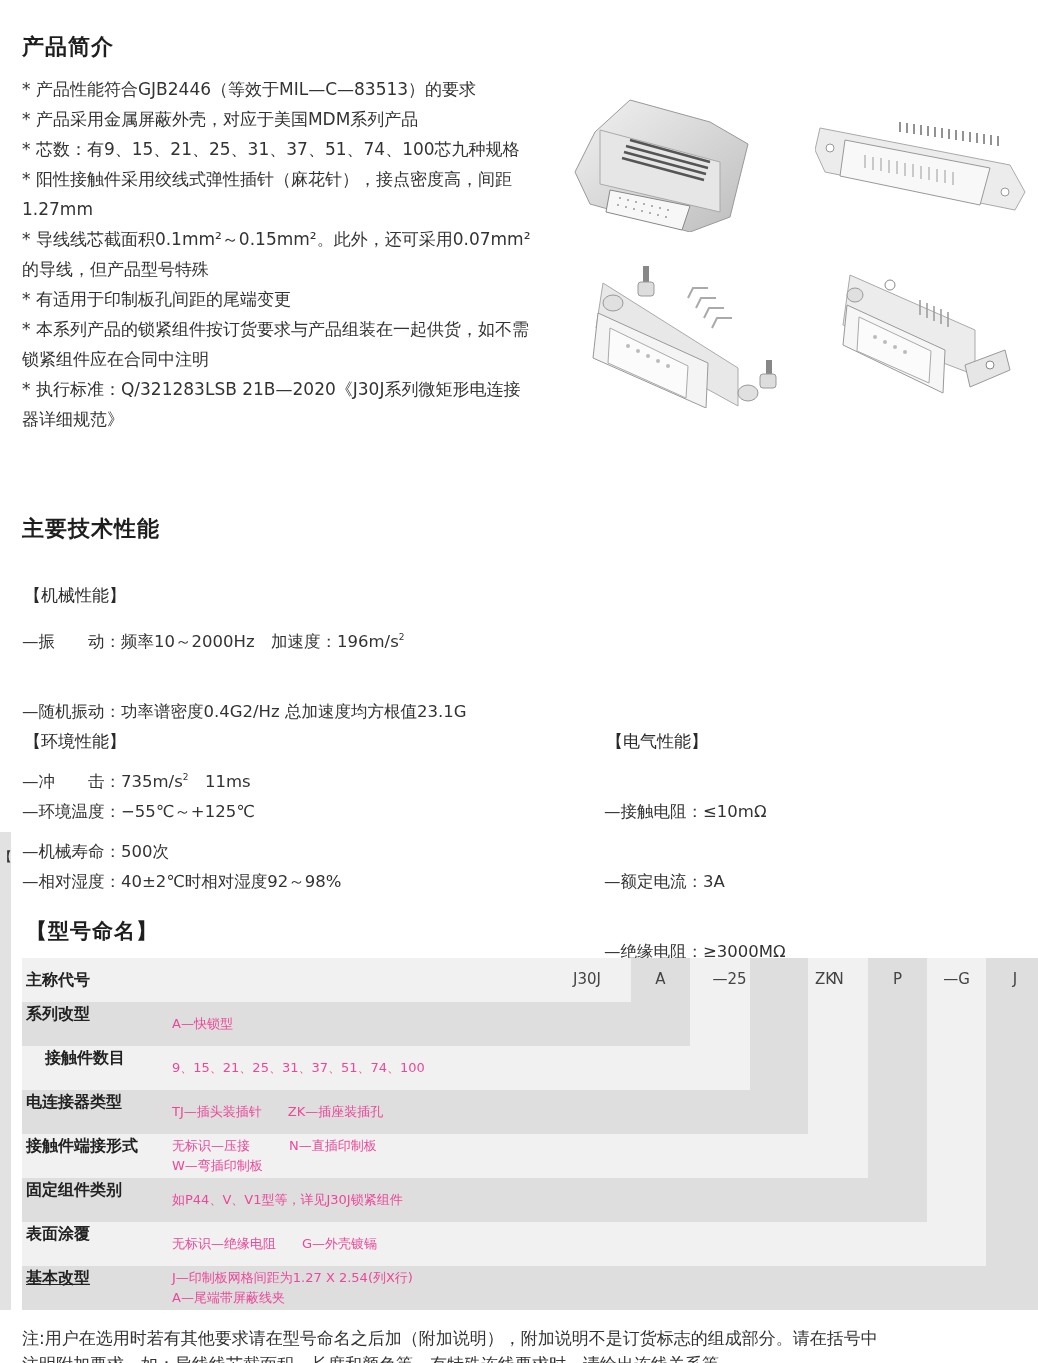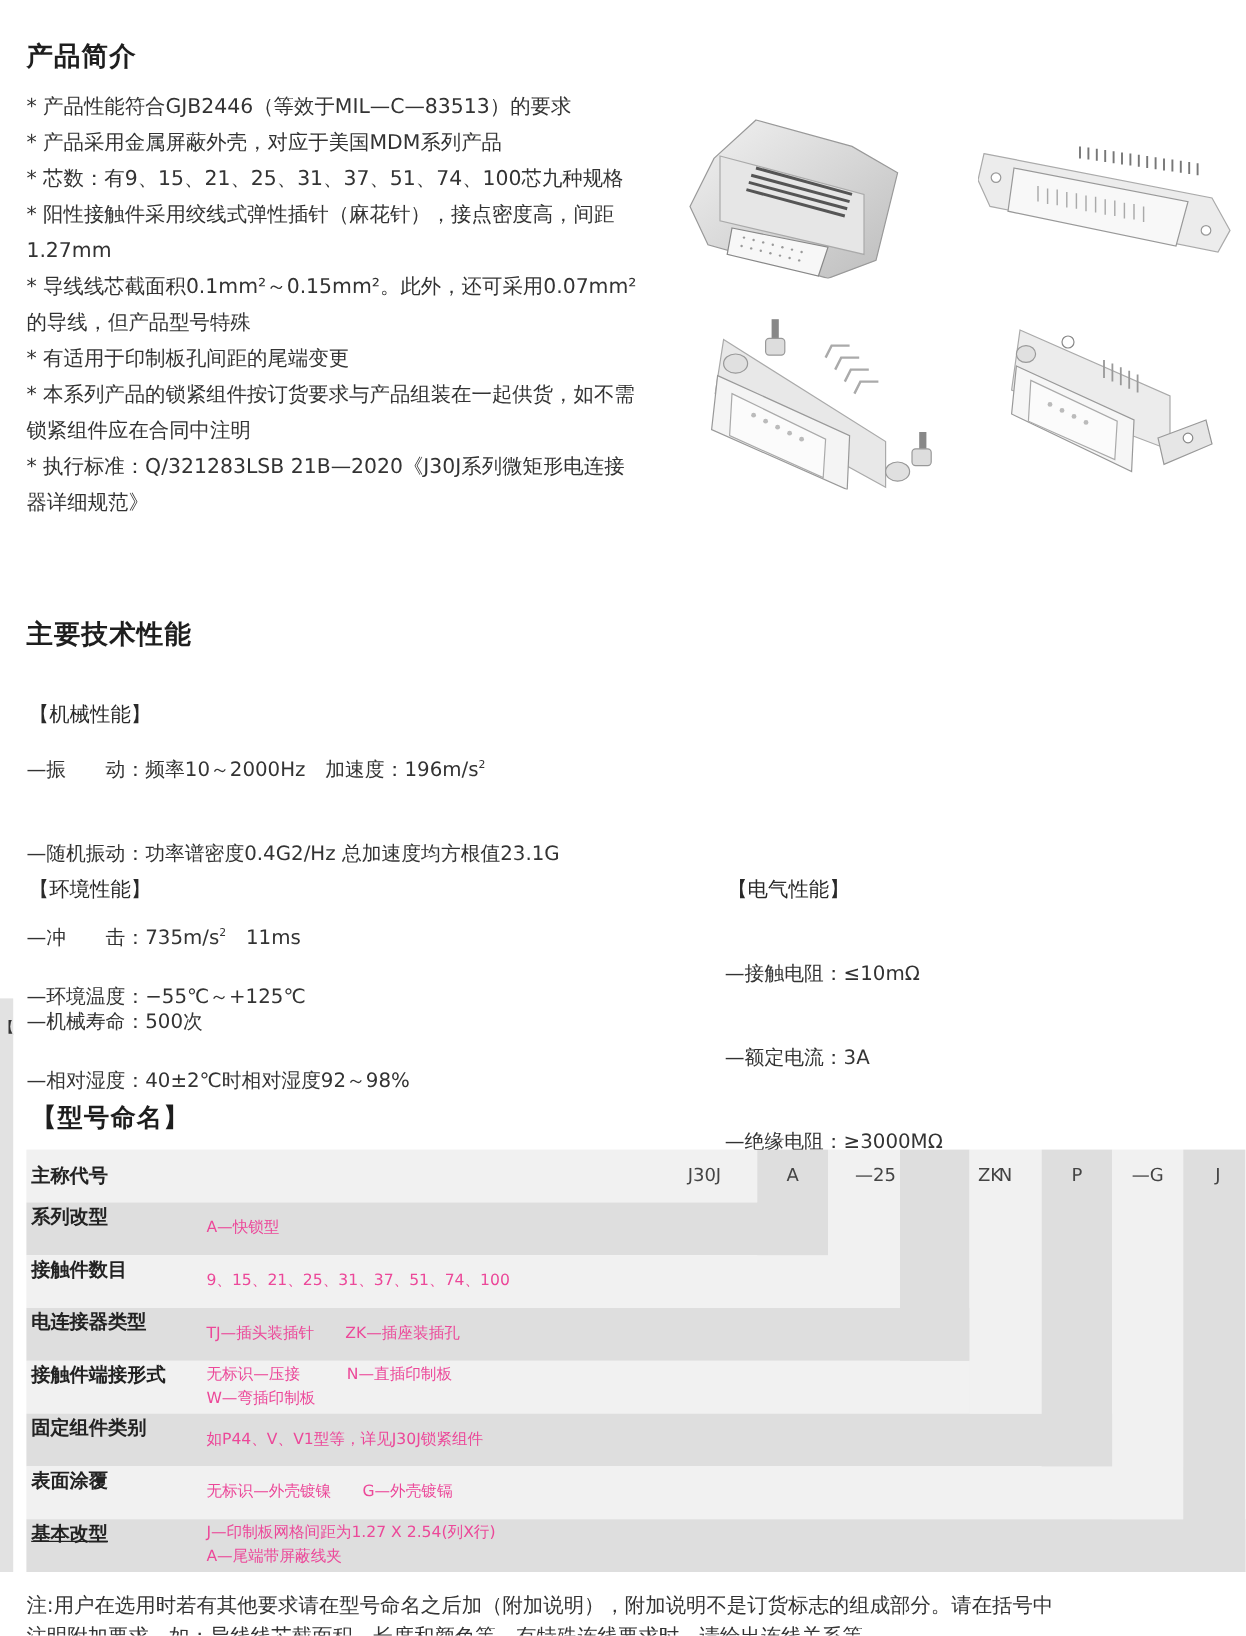--- a/index.html
+++ b/index.html
@@ -181,21 +181,21 @@
   </div>
   <div>
     <span>—冲　　击：</span><span>735m/s</span><sup>2</sup><span>　11ms</span>
   </div>
   <div>
     <span>—机械寿命：</span><span>500次</span>
   </div>
 </div>
 
 <div class="abs subhead" style="left:24px;top:730px;">【环境性能】</div>
-<div class="abs spec" style="left:22px;top:776px;">
+<div class="abs spec" style="left:22px;top:757px;">
   <div>
     <span>—环境温度：</span><span>−55℃～+125℃</span>
   </div>
   <div>
     <span>—相对湿度：</span><span>40±2℃时相对湿度92～98%</span>
   </div>
 </div>
 
 <div class="abs subhead" style="left:606px;top:730px;">【电气性能】</div>
 <div class="abs spec" style="left:604px;top:757px;">
@@ -242,34 +242,34 @@
   <div class="code" style="left:609px;width:59px;">A</div>
   <div class="code" style="left:668px;width:79px;">—25</div>
   <div class="code" style="left:728px;width:58px;padding-left:46px;">ZK</div>
   <div class="code" style="left:786px;width:60px;">N</div>
   <div class="code" style="left:846px;width:59px;">P</div>
   <div class="code" style="left:905px;width:59px;">—G</div>
   <div class="code" style="left:964px;width:58px;">J</div>
 
   <div class="rlabel" style="top:12px;">主称代号</div>
   <div class="rlabel" style="top:46px;">系列改型</div>
-  <div class="rlabel" style="top:90px;">接触件数目</div>
+  <div class="rlabel" style="top:90px;margin-left:19px;">接触件数目</div>
   <div class="rlabel" style="top:134px;">电连接器类型</div>
   <div class="rlabel" style="top:178px;">接触件端接形式</div>
   <div class="rlabel" style="top:222px;">固定组件类别</div>
   <div class="rlabel" style="top:266px;">表面涂覆</div>
   <div class="rlabel" style="top:310px;text-decoration:underline;">基本改型</div>
 
   <div class="rval" style="top:56px;">A—快锁型</div>
   <div class="rval" style="top:100px;">9、15、21、25、31、37、51、74、100</div>
   <div class="rval" style="top:144px;">TJ—插头装插针　　ZK—插座装插孔</div>
   <div class="rval" style="top:178px;">无标识—压接　　　N—直插印制板</div>
   <div class="rval" style="top:198px;">W—弯插印制板</div>
   <div class="rval" style="top:232px;">如P44、V、V1型等，详见J30J锁紧组件</div>
-  <div class="rval" style="top:276px;">无标识—外壳镀镍　　G—外壳镀镉</div>
+  <div class="rval" style="top:276px;">无标识—绝缘电阻　　G—外壳镀镉</div>
   <div class="rval" style="top:310px;">J—印制板网格间距为1.27 X 2.54(列X行)</div>
   <div class="rval" style="top:330px;">A—尾端带屏蔽线夹</div>
 </div>
 
 <div class="abs note">
   <div>注:用户在选用时若有其他要求请在型号命名之后加（附加说明），附加说明不是订货标志的组成部分。请在括号中</div>
   <div>注明附加要求，如：导线线芯截面积、长度和颜色等，有特殊连线要求时，请给出连线关系等。</div>
 </div>
 
 </body></html>

